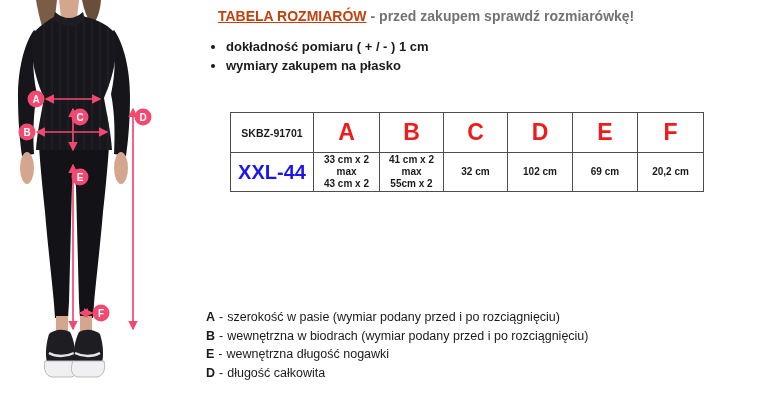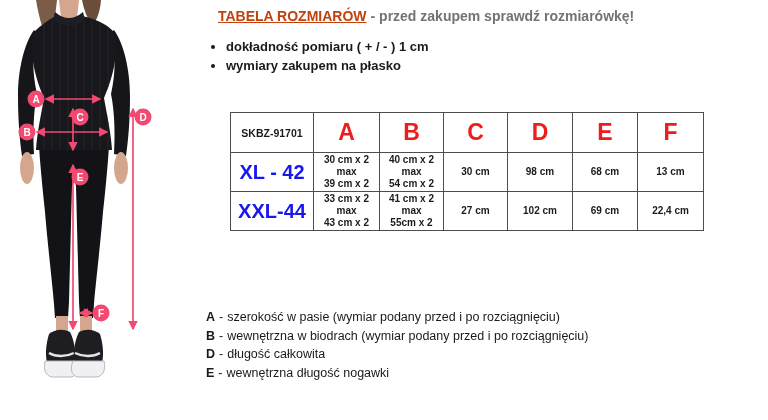--- a/index.html
+++ b/index.html
@@ -190,56 +190,43 @@
         <tr class="head-row">
       <td class="code-cell">SKBZ-91701</td>
       <td class="col-head">A</td>
       <td class="col-head">B</td>
       <td class="col-head">C</td>
       <td class="col-head">D</td>
       <td class="col-head">E</td>
       <td class="col-head">F</td>
     </tr>
     <tr class="data-row">
-      <td class="size-cell">XL - 42</td>
-      <td class="val-cell">30 cm x 2
-max
-39 cm x 2</td>
-      <td class="val-cell">40 cm x 2
-max
-54 cm x 2</td>
-      <td class="val-cell">30 cm</td>
-      <td class="val-cell">98 cm</td>
-      <td class="val-cell">68 cm</td>
-      <td class="val-cell">13 cm</td>
-    </tr>
-    <tr class="data-row">
       <td class="size-cell">XXL-44</td>
       <td class="val-cell">33 cm x 2
 max
 43 cm x 2</td>
       <td class="val-cell">41 cm x 2
 max
 55cm x 2</td>
-      <td class="val-cell">27 cm</td>
+      <td class="val-cell">32 cm</td>
       <td class="val-cell">102 cm</td>
       <td class="val-cell">69 cm</td>
-      <td class="val-cell">22,4 cm</td>
+      <td class="val-cell">20,2 cm</td>
     </tr>
   </tbody>
     </table>
 
   <div class="legend">
     <div class="legend-item">
       <span class="legend-letter">A</span><span class="legend-sep">-</span><span>szerokość w pasie (wymiar podany przed i po rozciągnięciu)</span>
     </div>
     <div class="legend-item">
       <span class="legend-letter">B</span><span class="legend-sep">-</span><span>wewnętrzna w biodrach (wymiar podany przed i po rozciągnięciu)</span>
     </div>
     <div class="legend-item">
+      <span class="legend-letter">E</span><span class="legend-sep">-</span><span>wewnętrzna długość nogawki</span>
+    </div>
+    <div class="legend-item">
       <span class="legend-letter">D</span><span class="legend-sep">-</span><span>długość całkowita</span>
     </div>
-    <div class="legend-item">
-      <span class="legend-letter">E</span><span class="legend-sep">-</span><span>wewnętrzna długość nogawki</span>
-    </div>
   </div>
 
 </div>
 
 </body></html>

